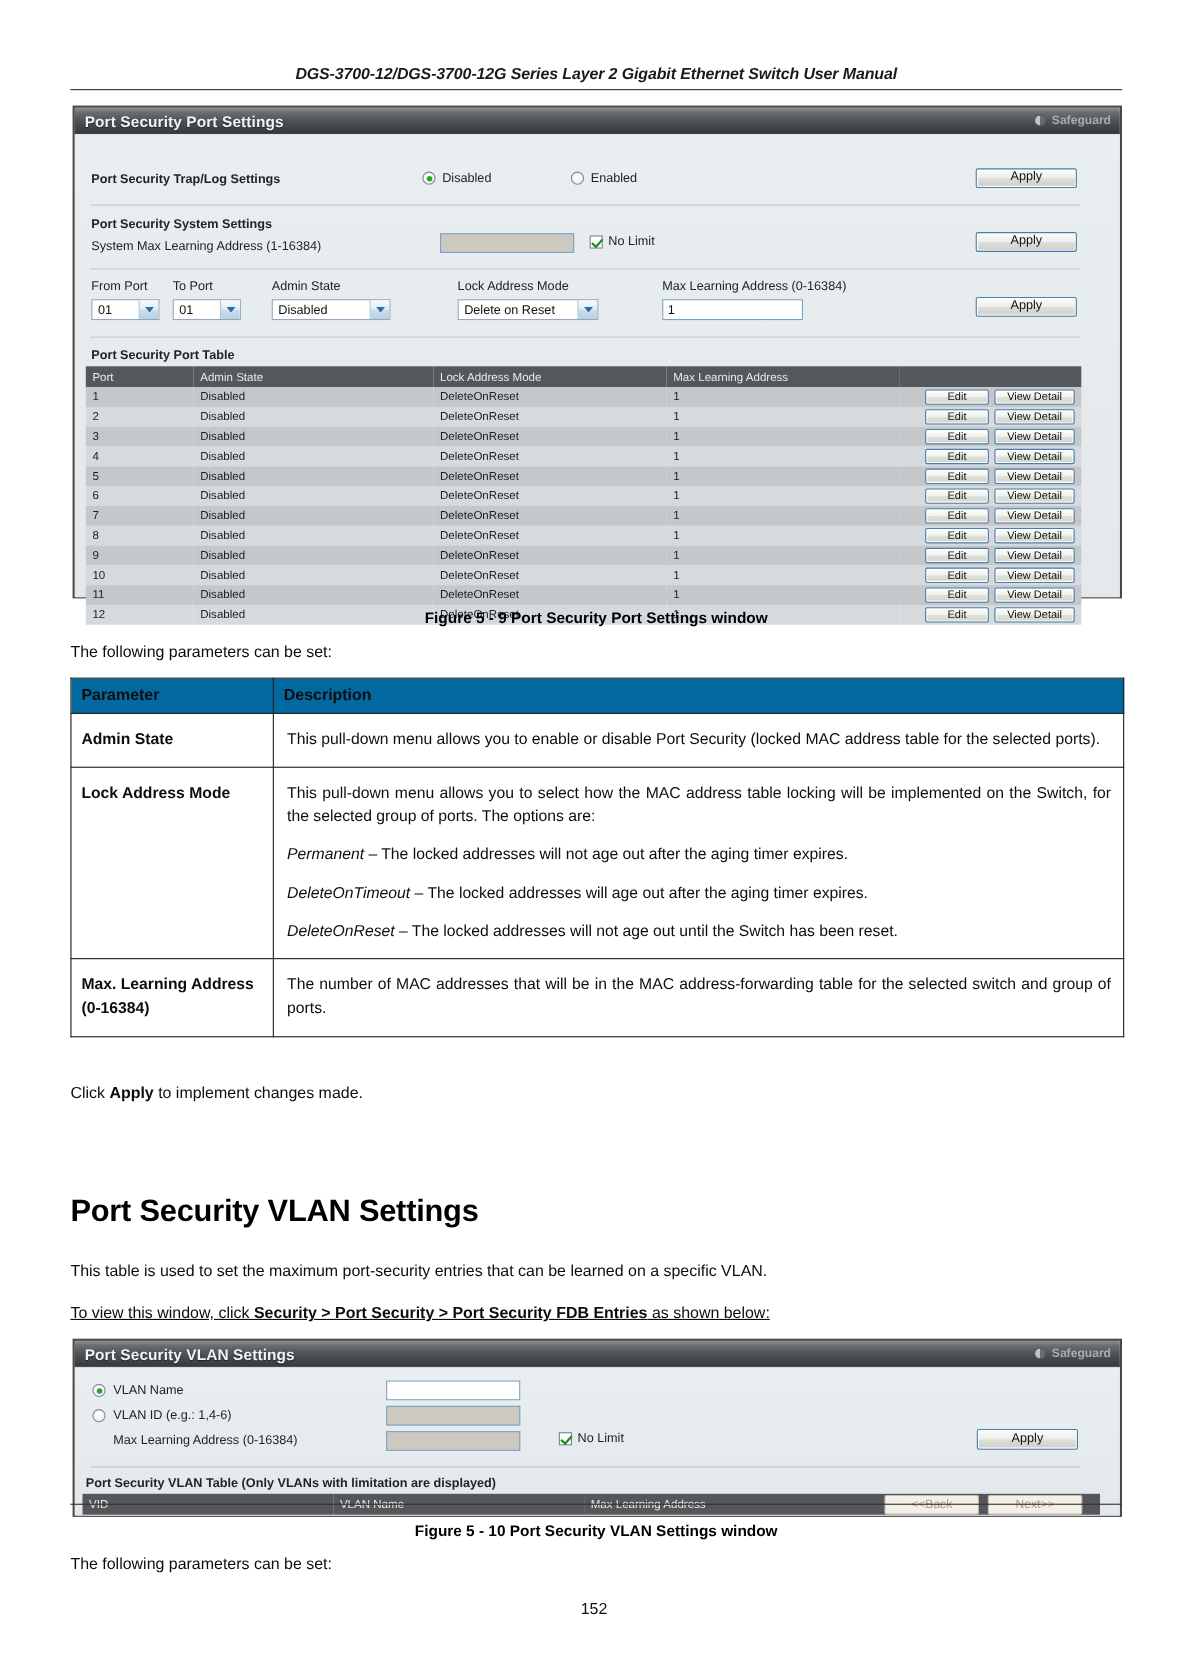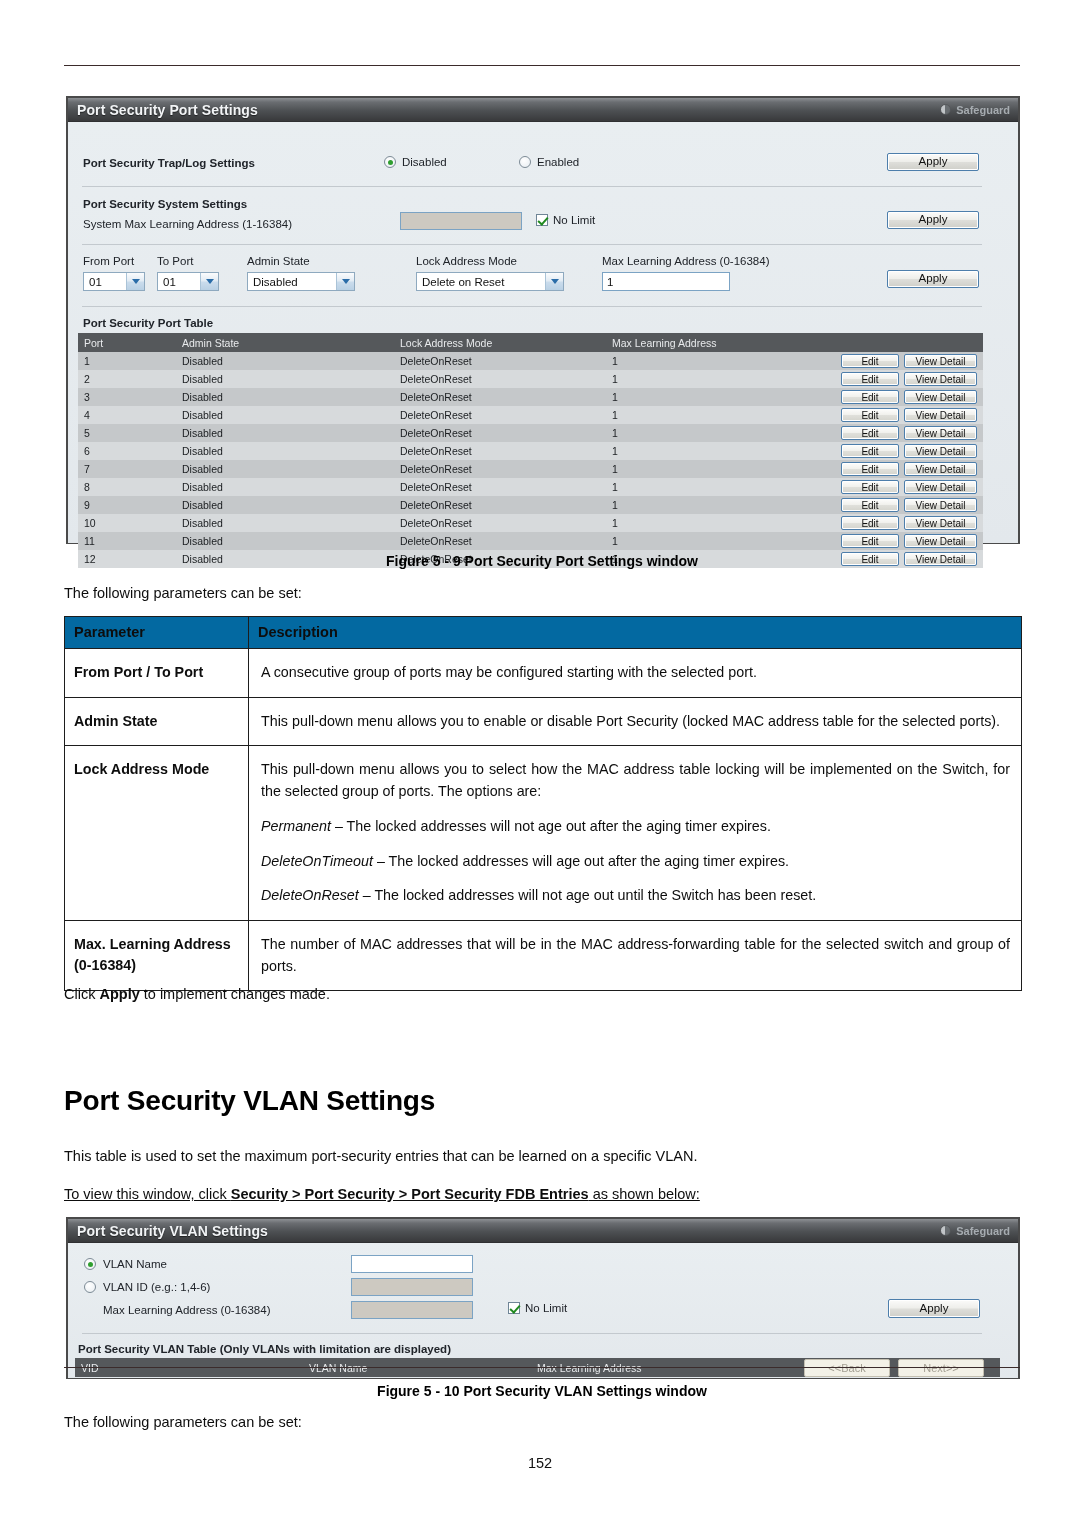--- a/index.html
+++ b/index.html
@@ -316,20 +316,21 @@
     position: absolute;
     left: 64px;
     width: 956px;
     border-bottom: 1.6px solid #3b2b2b;
   }
 </style>
 </head>
 <body>
 
 <div class="page-header">
+  <div class="hdr-text">DGS-3700-12/DGS-3700-12G Series Layer 2 Gigabit Ethernet Switch User Manual</div>
   <div class="hdr-rule"></div>
 </div>
 
 <div class="panel" id="panel1" style="left:66px; top:96px; width:954px; height:448px;">
 
   <div class="panel-titlebar">
     <span class="panel-title">Port Security Port Settings</span>
     <span class="safeguard">
       <span class="safeguard-glyph"></span>
       <span>Safeguard</span>
@@ -383,21 +384,21 @@
     <div class="sel" style="position:absolute; left:89px; top:150px; width:62px; height:19px;">
       <span>01</span>
       <span class="sel-arrow"></span>
     </div>
 
     <div class="sel" style="position:absolute; left:179px; top:150px; width:108px; height:19px;">
       <span>Disabled</span>
       <span class="sel-arrow"></span>
     </div>
 
-    <div class="sel" style="position:absolute; left:348px; top:150px; width:148px; height:19px;">
+    <div class="sel" style="position:absolute; left:348px; top:150px; width:128px; height:19px;">
       <span>Delete on Reset</span>
       <span class="sel-arrow"></span>
     </div>
 
     <div class="txtbox" style="position:absolute; left:534px; top:150px; width:128px; height:19px;">1</div>
 
     <div class="btn-apply" style="position:absolute; left:819px; top:148px; width:92px; height:18px;">Apply</div>
 
     <div class="hr-soft" style="left:14px; top:184px; width:900px;"></div>
 
@@ -579,26 +580,20 @@
       <col style="width:184px">
       <col>
     </colgroup>
   <thead>
     <tr>
       <th>Parameter</th>
       <th>Description</th>
     </tr>
   </thead>
   <tbody>
-      <tr>
-        <td class="pname">From Port / To Port</td>
-        <td class="pdesc">
-          <p>A consecutive group of ports may be configured starting with the selected port.</p>
-        </td>
-      </tr>
       <tr>
         <td class="pname">Admin State</td>
         <td class="pdesc">
           <p>This pull-down menu allows you to enable or disable Port Security (locked MAC address table for the selected ports).</p>
         </td>
       </tr>
       <tr>
         <td class="pname">Lock Address Mode</td>
         <td class="pdesc">
           <p>This pull-down menu allows you to select how the MAC address table locking will be implemented on the Switch, for the selected group of ports. The options are:</p>

